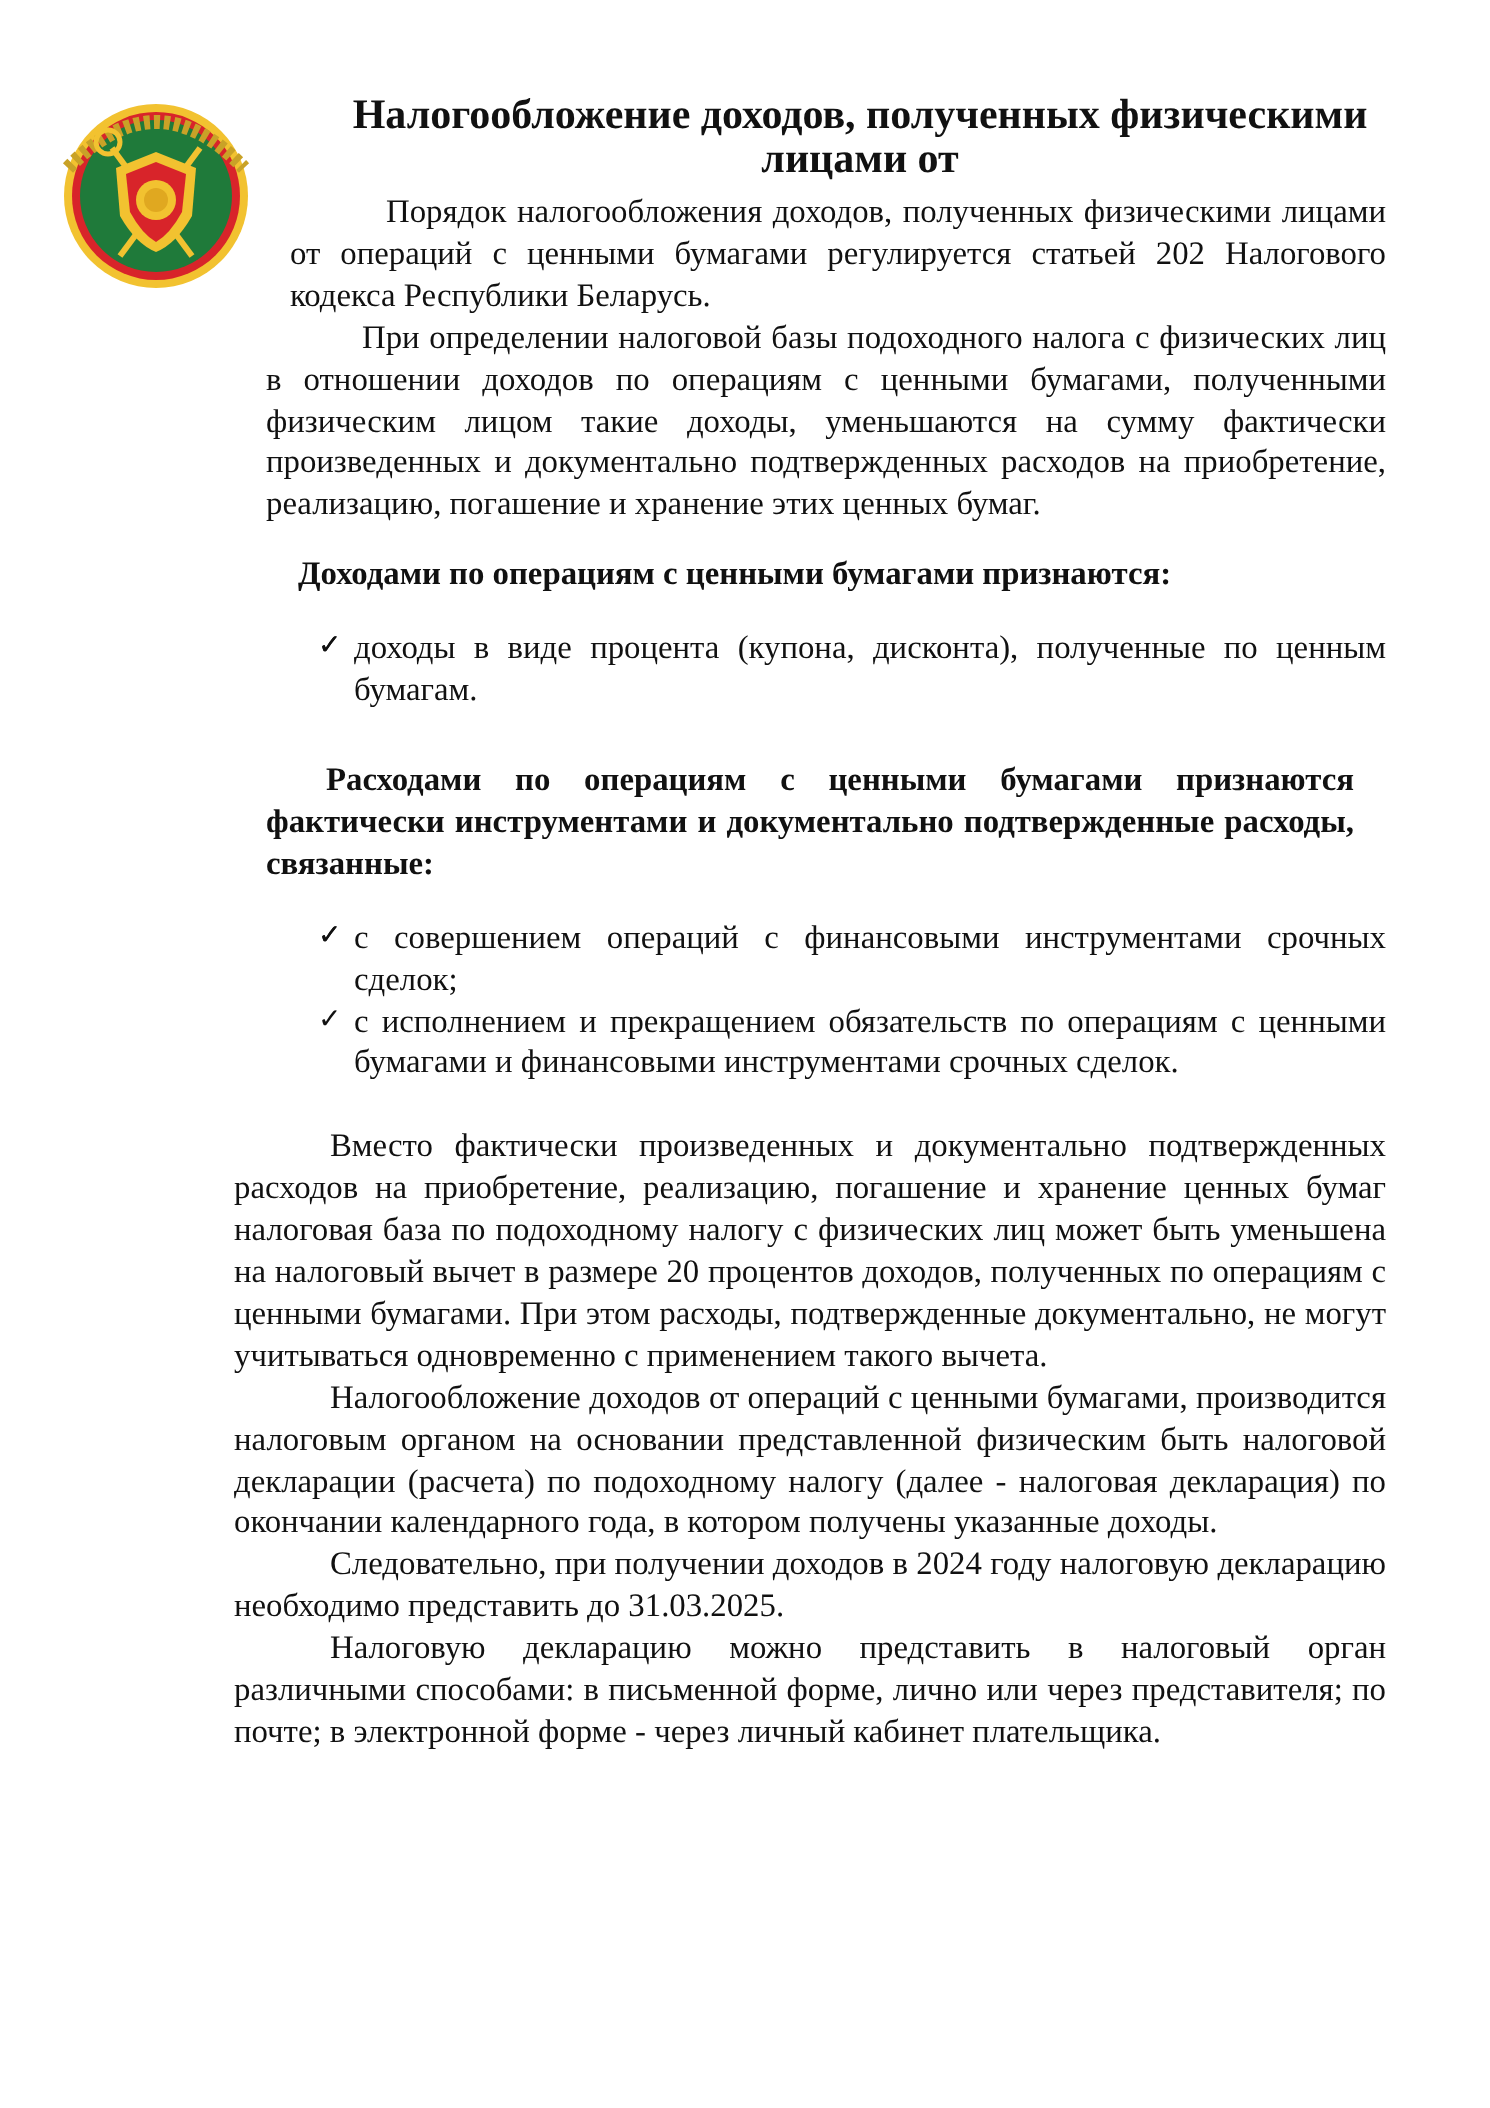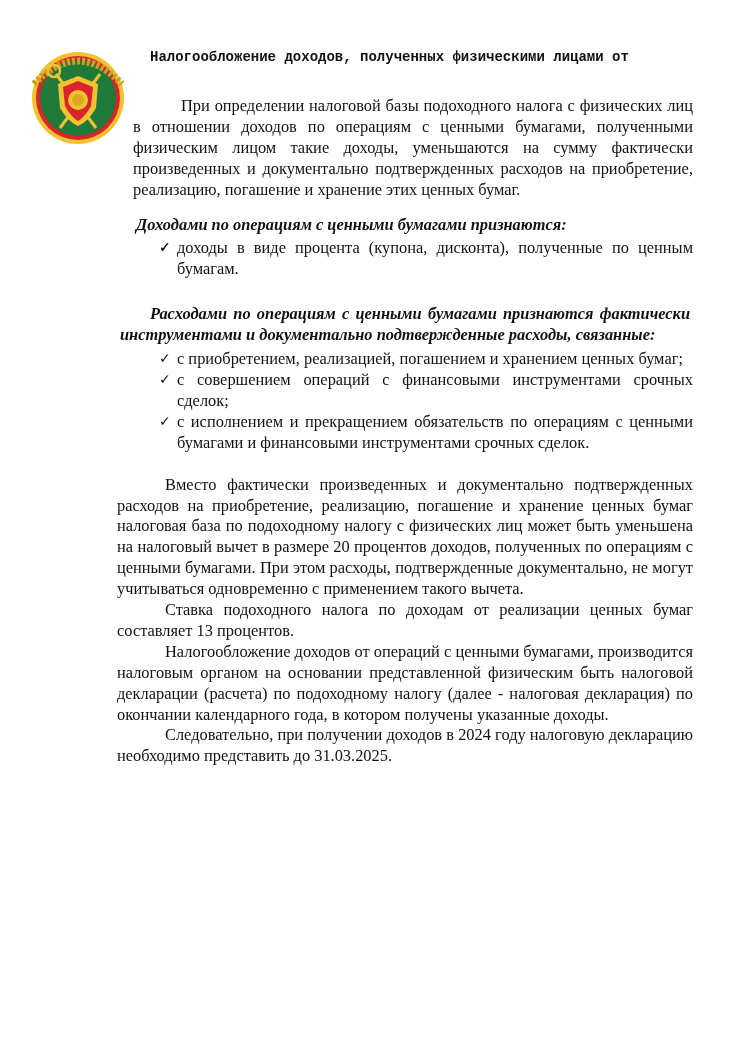--- a/index.html
+++ b/index.html
@@ -1,24 +1,24 @@
 <!DOCTYPE html>
 <html><head>
 <meta charset="utf-8">
 <style>
   html, body { margin: 0; padding: 0; background: #ffffff; }
   body { width: 745px; height: 1054px; position: relative; overflow: hidden;
          font-family: "Liberation Serif", "DejaVu Serif", serif; color: #111; }
   .logo { position: absolute; left: 26px; top: 44px; width: 104px; height: 104px; }
-  .title { position: absolute; left: 150px; top: 46px; width: 560px; 
-           font-weight: bold; font-size: 14px; line-height: 22px; font-family: Liberation Mono, monospace; }
+  .title { position: absolute; left: 150px; top: 46px; width: 560px; text-align: center;
+           font-weight: bold; font-size: 21px; line-height: 22px; }
   .body { position: absolute; left: 117px; top: 96px; width: 576px; font-size: 16.4px; line-height: 20.9px; }
   .p { margin: 0; text-align: justify; text-indent: 48px; }
   .p.first { margin-left: 28px; text-indent: 48px; }
-  .heading-italic { margin: 3px; font-weight: bold; font-style: italic; }
+  .heading-italic { margin: 16px; font-weight: bold; }
   .h1 { margin-top: 14px; text-indent: 16px; }
   .h2 { margin-top: 24px; text-indent: 30px; text-align: justify; }
   ul.checks { list-style: none; margin: 0; padding: 0 0 0 42px; }
   ul.checks li { position: relative; padding-left: 18px; text-align: justify; }
   ul.checks li .chk { position: absolute; left: 0; top: 0; font-size: 14px; }
   .gap { height: 21px; }
   b { font-weight: normal; }
 </style>
 </head>
 <body>
@@ -37,37 +37,38 @@
     <circle cx="52" cy="56" r="10" fill="#f2c230"></circle>
     <circle cx="52" cy="56" r="6" fill="#e0a820"></circle>
   </svg>
 </div>
 
 <div class="title">
   <div>Налогообложение доходов, полученных физическими лицами от</div>
 </div>
 
 <div class="body">
+  <p class="p first" style="margin-left:28px;text-indent:48px;">Порядок налогообложения доходов, полученных физическими лицами от операций с ценными бумагами регулируется статьей 202 Налогового кодекса Республики Беларусь.</p>
   <p class="p" style="margin-left:16px;">При определении налоговой базы подоходного налога с физических лиц в отношении доходов по операциям с ценными бумагами, полученными физическим лицом такие доходы, уменьшаются на сумму фактически произведенных и документально подтвержденных расходов на приобретение, реализацию, погашение и хранение этих ценных бумаг.</p>
 
   <p class="heading-italic h1">Доходами по операциям с ценными бумагами признаются:</p>
   <ul class="checks">
     <li><span class="chk">✓</span></li>
     <li><span class="chk">✓</span><span>доходы в виде процента (купона, дисконта), полученные по ценным бумагам.</span></li>
   </ul>
 
   <p class="heading-italic h2">Расходами по операциям с ценными бумагами признаются фактически инструментами и документально подтвержденные расходы, связанные:</p>
   <ul class="checks">
-    <li><span class="chk">✓</span><span>с приобретением, реализацией, погашением и хранением ценных бумаг;</span></li>
+    <li><span class="chk">✓</span></li>
     <li><span class="chk">✓</span><span>с совершением операций с финансовыми инструментами срочных сделок;</span></li>
     <li><span class="chk">✓</span><span>с исполнением и прекращением обязательств по операциям с ценными бумагами и финансовыми инструментами срочных сделок.</span></li>
   </ul>
 
   <div class="gap"></div>
   <p class="p">
     <span>Вместо фактически произведенных и документально подтвержденных расходов на приобретение, реализацию, погашение и хранение ценных бумаг налоговая база по подоходному налогу с физических лиц может быть уменьшена на </span><b>налоговый вычет в размере 20 процентов</b><span> доходов, полученных по операциям с ценными бумагами. При этом расходы, подтвержденные документально, не могут учитываться одновременно с применением такого вычета.</span>
   </p>
-  <p class="p">Ставка подоходного налога по доходам от реализации ценных бумаг составляет 13 процентов.</p>
   <p class="p">Налогообложение доходов от операций с ценными бумагами, производится налоговым органом на основании представленной физическим быть налоговой декларации (расчета) по подоходному налогу (далее - налоговая декларация) по окончании календарного года, в котором получены указанные доходы.</p>
   <p class="p">
     <span>Следовательно, при получении доходов в 2024 году </span><b>налоговую декларацию необходимо представить до 31.03.2025.</b>
   </p>
+  <p class="p">Налоговую декларацию можно представить в налоговый орган различными способами: в письменной форме, лично или через представителя; по почте; в электронной форме - через личный кабинет плательщика.</p>
 </div>
 
 </body></html>

